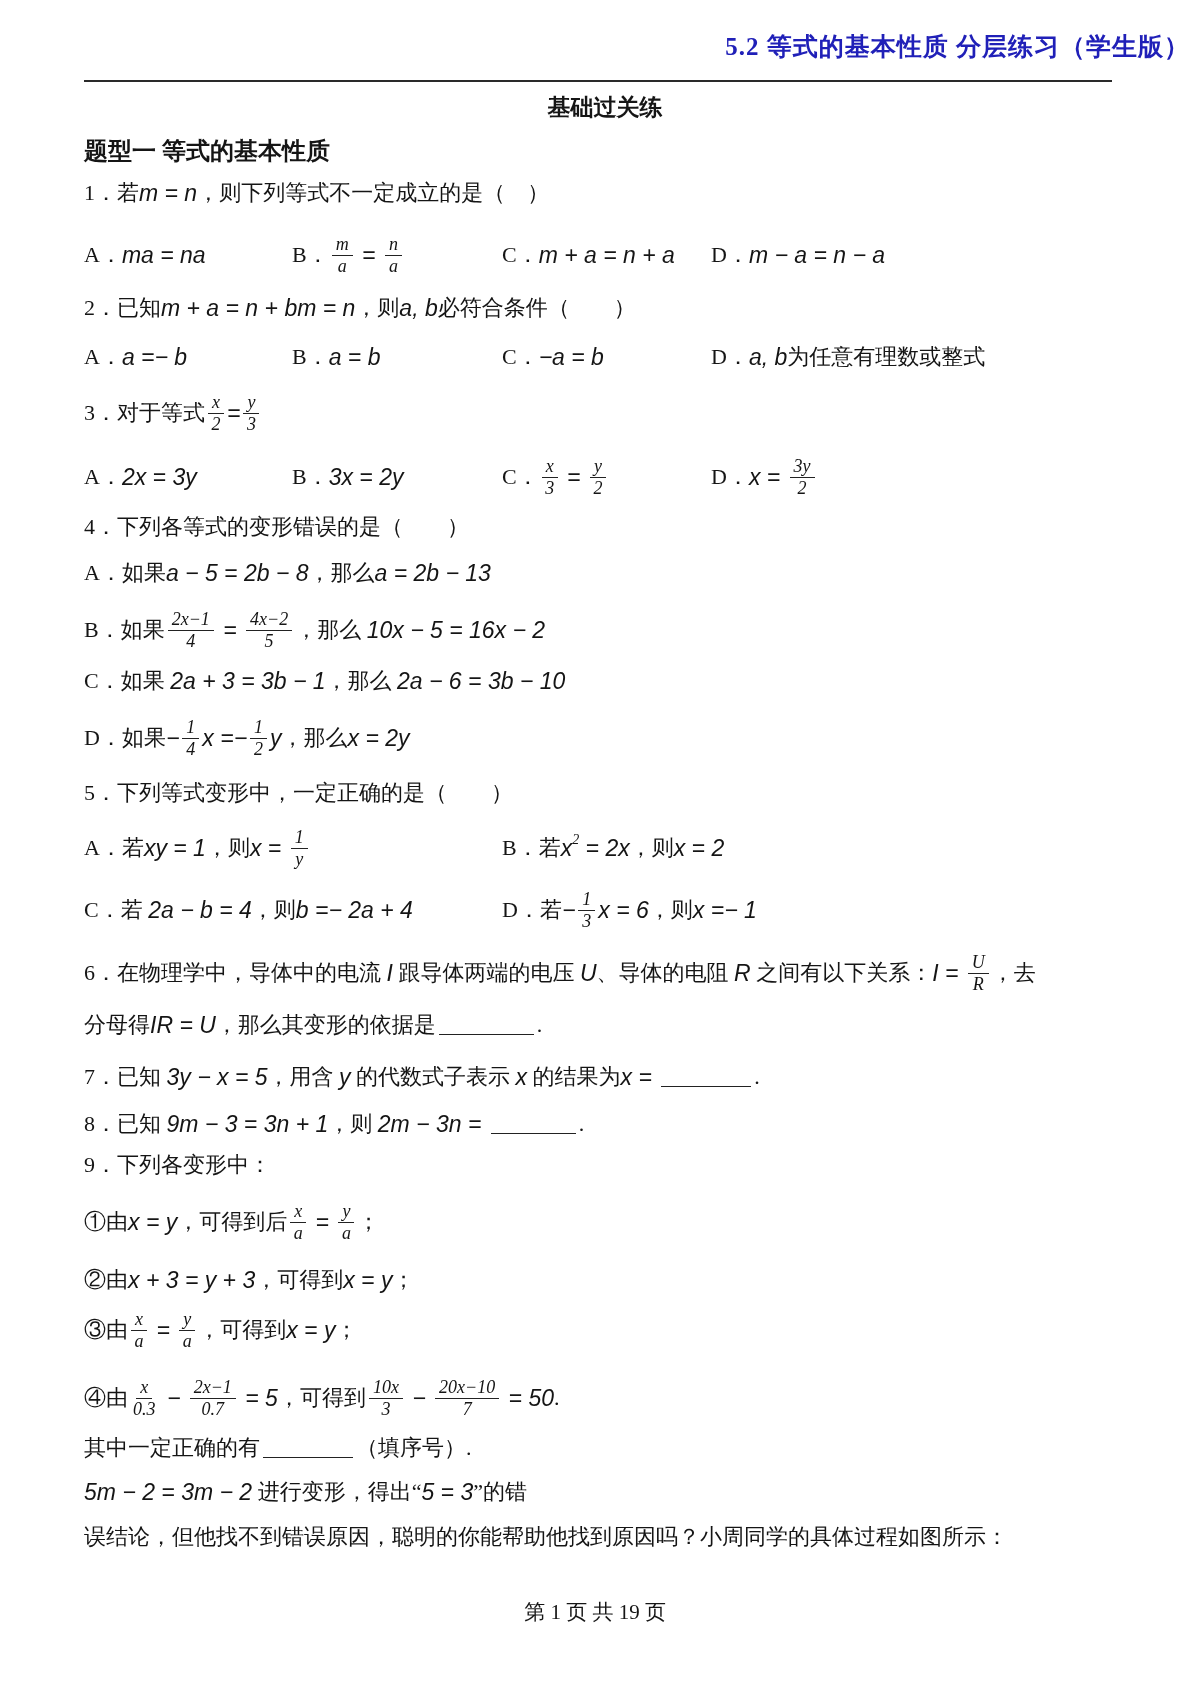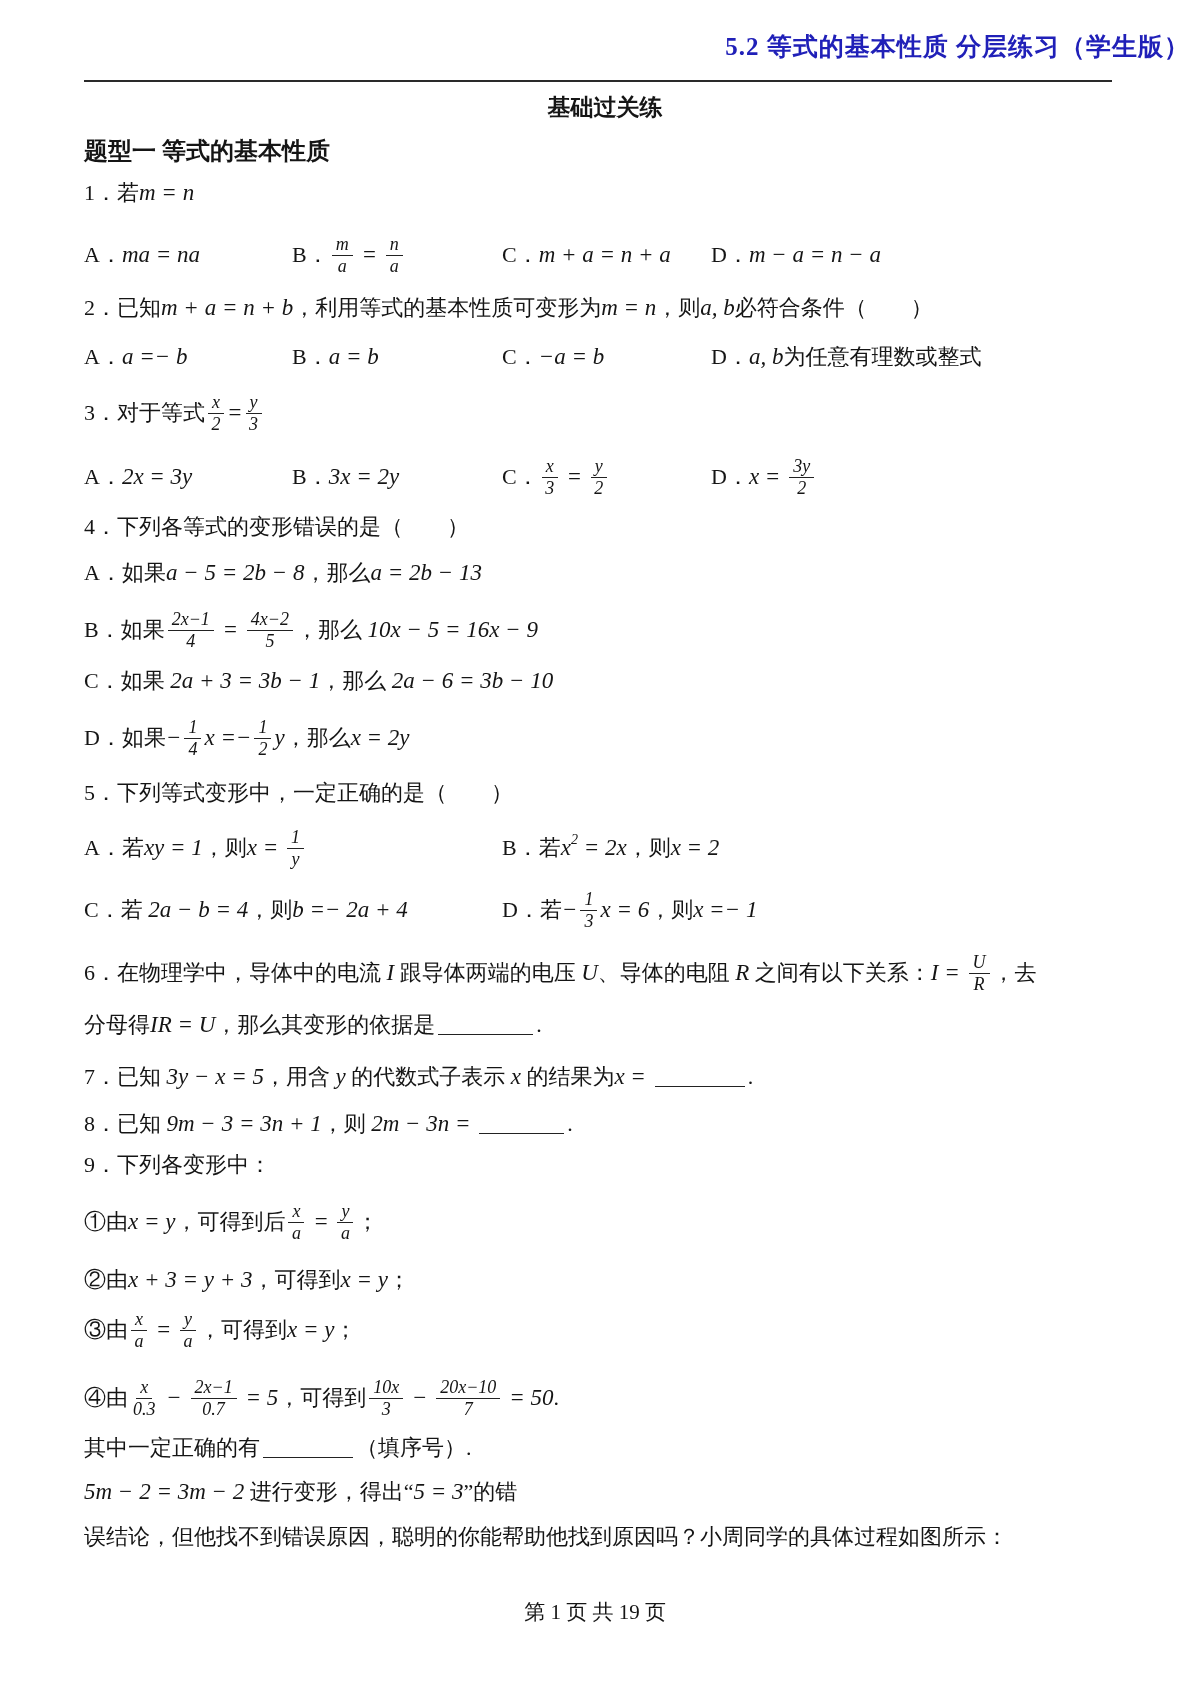--- a/index.html
+++ b/index.html
@@ -14,62 +14,62 @@
   }
   .rule{position:absolute;top:80px;left:84px;width:1028px;border-top:2px solid #2a2a2a;}
   .h2{position:absolute;top:92px;left:10px;width:100%;text-align:center;font-size:23px;font-weight:bold;}
   .h3{position:absolute;top:135px;left:84px;font-size:24px;font-weight:bold;}
   .footer{position:absolute;top:1598px;left:0;width:100%;text-align:center;font-size:21px;}
   .line{
     position:absolute;left:var(--l);top:var(--t);height:30px;
     display:flex;align-items:center;white-space:pre;font-size:22px;
   }
   .zh{font-family:"Liberation Serif","DejaVu Serif",serif;}
-  .math{font-style:italic;font-size:23px;font-family:Liberation Serif, serif;}
+  .math{font-style:italic;font-size:23px;font-family:Liberation Sans, sans-serif;}
   .sup{font-style:italic;font-size:14px;position:relative;top:-8px;}
   .frac{
     display:inline-flex;flex-direction:column;align-items:center;text-align:center;
     font-style:italic;font-size:18px;line-height:1.15;margin:0 3px;vertical-align:middle;
   }
   .frac .num{border-bottom:1.5px solid #222;padding:0 4px;display:block;}
   .frac .den{display:block;padding:0 2px;}
   .blank{
     display:inline-block;height:0;border-bottom:1.7px solid #222;
     align-self:flex-end;margin:0 3px 5px 3px;
   }
 </style>
 </head>
 <body>
 
 <div class="title" style="color: rgb(32, 32, 184); text-align: right;">5.2 等式的基本性质 分层练习（学生版）</div>
 <div class="rule"></div>
 <div class="h2">基础过关练</div>
 <div class="h3">题型一 等式的基本性质</div>
 
-<div class="line" style="--l:84px;--t:178px"><span class="zh">1．若</span><span class="math">m = n</span></div>
+<div class="line" style="--l:84px;--t:178px"><span class="zh">1．若</span><span class="math">m = n</span><span class="zh">，则下列等式不一定成立的是（　）</span></div>
 <div class="line" style="--l:84px;--t:240px"><span class="zh">A．</span><span class="math">ma = na</span></div>
 <div class="line" style="--l:292px;--t:240px"><span class="zh">B．</span><span class="frac"><span class="num">m</span><span class="den">a</span></span><span class="math"> = </span><span class="frac"><span class="num">n</span><span class="den">a</span></span></div>
 <div class="line" style="--l:502px;--t:240px"><span class="zh">C．</span><span class="math">m + a = n + a</span></div>
 <div class="line" style="--l:711px;--t:240px"><span class="zh">D．</span><span class="math">m − a = n − a</span></div>
 
-<div class="line" style="--l:84px;--t:293px"><span class="zh">2．已知</span><span class="math">m + a = n + b</span><span class="zh">，利用等式的基本性质可变形为</span><span class="math">m = n</span><span class="zh">，则</span><span class="math">a, b</span><span class="zh">必符合条件（　　）</span></div>
+<div class="line" style="--l:84px;--t:293px"><span class="zh">2．已知</span><span class="math">m + a = n + b</span><span class="math">m = n</span><span class="zh">，则</span><span class="math">a, b</span><span class="zh">必符合条件（　　）</span></div>
 <div class="line" style="--l:84px;--t:342px"><span class="zh">A．</span><span class="math">a =− b</span></div>
 <div class="line" style="--l:292px;--t:342px"><span class="zh">B．</span><span class="math">a = b</span></div>
 <div class="line" style="--l:502px;--t:342px"><span class="zh">C．</span><span class="math">−a = b</span></div>
 <div class="line" style="--l:711px;--t:342px"><span class="zh">D．</span><span class="math">a, b</span><span class="zh">为任意有理数或整式</span></div>
 
 <div class="line" style="--l:84px;--t:398px"><span class="zh">3．对于等式</span><span class="frac"><span class="num">x</span><span class="den">2</span></span><span class="math">=</span><span class="frac"><span class="num">y</span><span class="den">3</span></span></div>
 <div class="line" style="--l:84px;--t:462px"><span class="zh">A．</span><span class="math">2x = 3y</span></div>
 <div class="line" style="--l:292px;--t:462px"><span class="zh">B．</span><span class="math">3x = 2y</span></div>
 <div class="line" style="--l:502px;--t:462px"><span class="zh">C．</span><span class="frac"><span class="num">x</span><span class="den">3</span></span><span class="math"> = </span><span class="frac"><span class="num">y</span><span class="den">2</span></span></div>
 <div class="line" style="--l:711px;--t:462px"><span class="zh">D．</span><span class="math">x = </span><span class="frac"><span class="num">3y</span><span class="den">2</span></span></div>
 
 <div class="line" style="--l:84px;--t:512px"><span class="zh">4．下列各等式的变形错误的是（　　）</span></div>
 <div class="line" style="--l:84px;--t:558px"><span class="zh">A．如果</span><span class="math">a − 5 = 2b − 8</span><span class="zh">，那么</span><span class="math">a = 2b − 13</span></div>
-<div class="line" style="--l:84px;--t:615px"><span class="zh">B．如果</span><span class="frac"><span class="num">2x−1</span><span class="den">4</span></span><span class="math"> = </span><span class="frac"><span class="num">4x−2</span><span class="den">5</span></span><span class="zh">，那么 </span><span class="math">10x − 5 = 16x − 9</span></div>
+<div class="line" style="--l:84px;--t:615px"><span class="zh">B．如果</span><span class="frac"><span class="num">2x−1</span><span class="den">4</span></span><span class="math"> = </span><span class="frac"><span class="num">4x−2</span><span class="den">5</span></span><span class="zh">，那么 </span><span class="math">10x − 5 = 16x − 2</span></div>
 <div class="line" style="--l:84px;--t:666px"><span class="zh">C．如果 </span><span class="math">2a + 3 = 3b − 1</span><span class="zh">，那么 </span><span class="math">2a − 6 = 3b − 10</span></div>
 <div class="line" style="--l:84px;--t:723px"><span class="zh">D．如果</span><span class="math">−</span><span class="frac"><span class="num">1</span><span class="den">4</span></span><span class="math">x =−</span><span class="frac"><span class="num">1</span><span class="den">2</span></span><span class="math">y</span><span class="zh">，那么</span><span class="math">x = 2y</span></div>
 
 <div class="line" style="--l:84px;--t:778px"><span class="zh">5．下列等式变形中，一定正确的是（　　）</span></div>
 <div class="line" style="--l:84px;--t:833px"><span class="zh">A．若</span><span class="math">xy = 1</span><span class="zh">，则</span><span class="math">x = </span><span class="frac"><span class="num">1</span><span class="den">y</span></span></div>
 <div class="line" style="--l:502px;--t:833px"><span class="zh">B．若</span><span class="math">x</span><span class="sup">2</span><span class="math"> = 2x</span><span class="zh">，则</span><span class="math">x = 2</span></div>
 <div class="line" style="--l:84px;--t:895px"><span class="zh">C．若 </span><span class="math">2a − b = 4</span><span class="zh">，则</span><span class="math">b =− 2a + 4</span></div>
 <div class="line" style="--l:502px;--t:895px"><span class="zh">D．若</span><span class="math">−</span><span class="frac"><span class="num">1</span><span class="den">3</span></span><span class="math">x = 6</span><span class="zh">，则</span><span class="math">x =− 1</span></div>
 
 <div class="line" style="--l:84px;--t:958px"><span class="zh">6．在物理学中，导体中的电流 </span><span class="math">I</span><span class="zh"> 跟导体两端的电压 </span><span class="math">U</span><span class="zh">、导体的电阻 </span><span class="math">R</span><span class="zh"> 之间有以下关系：</span><span class="math">I = </span><span class="frac"><span class="num">U</span><span class="den">R</span></span><span class="zh">，去</span></div>

